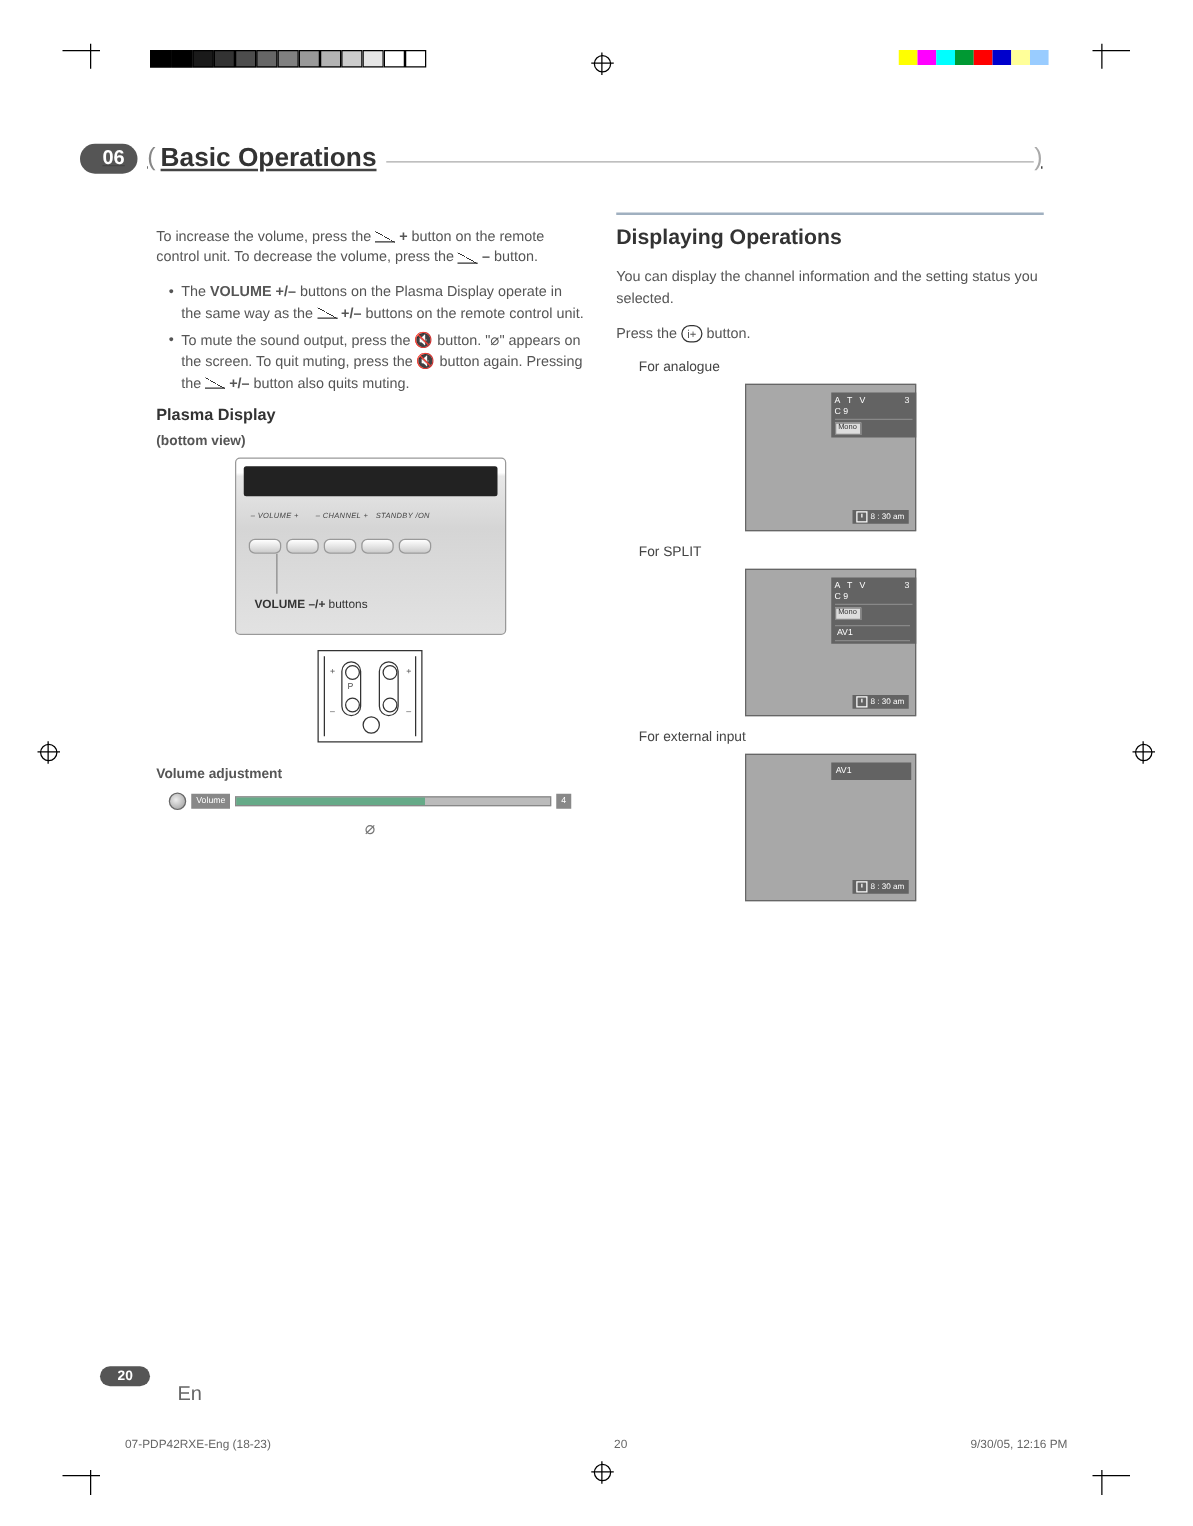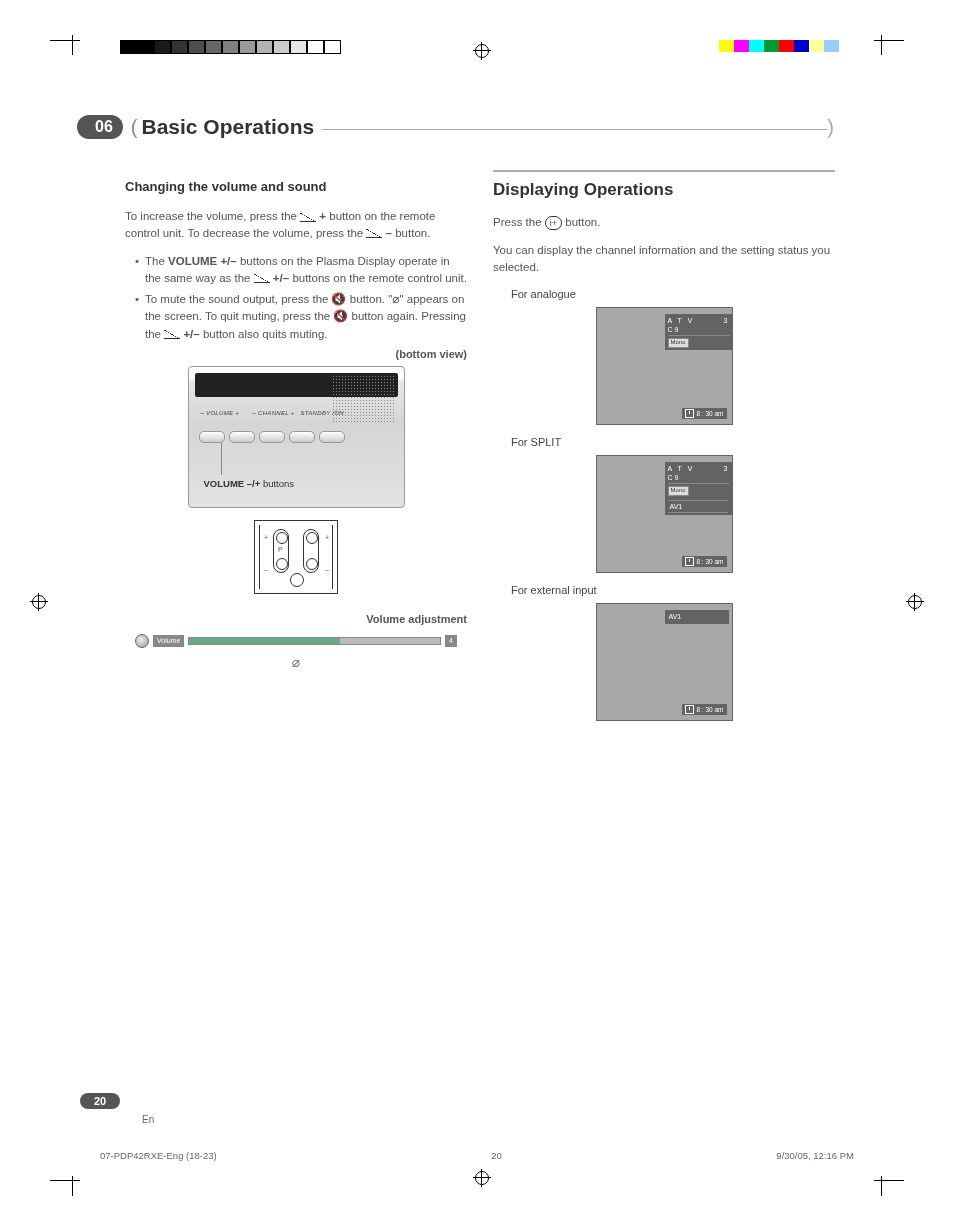--- a/index.html
+++ b/index.html
@@ -29,24 +29,25 @@
   .swatches.left { left:120px; top:40px;}
   .swatches.right { right:100px; top:40px;}
   .sw { width:15px; height:12px; }
   .reg-center { position:absolute; left:475px; top:44px; width:12px; height:12px; border:1px solid #000; border-radius:50%;}
   .reg-center::before { content:""; position:absolute; left:5px; top:-3px; width:1px; height:18px; background:#000;}
   .reg-center::after { content:""; position:absolute; top:5px; left:-3px; height:1px; width:18px; background:#000;}
 
   .header-row {
     position: absolute;
     top: 115px;
-    left: 77px;
+    left: 64px;
     right: 120px;
     display: flex;
-    align-items: flex-end;
+    align-items: flex-start;
+    text-decoration: underline;
   }
   .chapter-pill {
     background: #555;
     color: #fff;
     border-radius: 14px;
     padding: 3px 10px 3px 18px;
     font-weight: bold;
     font-size: 16px;
     margin-right: 8px;
   }
@@ -89,21 +90,21 @@
   .col li { margin-bottom: 4px; list-style: none; position: relative; padding-left: 10px;}
   .col li::before { content:"•"; position:absolute; left:0; top:0; color:#555;}
   .bold { font-weight: bold; }
   .icon-vol { display:inline-block; width:16px; height:9px; position:relative; vertical-align:middle;}
   .icon-vol::before{ content:""; position:absolute; left:0; bottom:0; border-bottom:1px solid #333; width:16px;}
   .icon-vol::after{ content:""; position:absolute; left:0; bottom:0; width:16px; height:9px; background:linear-gradient(to top right, transparent 48%, #333 48%, #333 52%, transparent 52%);}
   .icon-mute { display:inline-block; vertical-align:middle; font-size:12px; }
   .icon-mutecross { display:inline-block; vertical-align:middle; font-size:12px; }
   .icon-info { display:inline-block; border:1px solid #333; border-radius:7px; padding:0 4px; font-size:9px; vertical-align:middle; line-height:12px;}
 
-  .sublabel { font-size:11px; font-weight:bold; text-align:right; margin:4px 0;}
+  .sublabel { font-size:11px; font-weight:bold; text-align:left; margin:4px 0;}
 
   .device-fig {
     width: 215px; height: 140px; margin: 2px auto 12px;
     border: 1px solid #999;
     background: linear-gradient(#fff 0%, #fff 8%, #e8e8e8 10%, #d5d5d5 40%, #e2e2e2 100%);
     position: relative;
     border-radius: 4px;
   }
   .device-fig .screen { position:absolute; top:6px; left:6px; right:6px; height:24px; background:#222; border-radius:2px;}
   .device-fig .dots { position:absolute; top:8px; right:10px; width:62px; height:48px;
@@ -154,21 +155,21 @@
   .osd .box-bot .clk{ border:1px solid #fff; width:7px; height:7px; display:inline-block; position:relative;}
   .osd .box-bot .clk::after{content:""; position:absolute; left:3px; top:1px; width:1px; height:3px; background:#fff;}
   .scenario-label { font-size:11px; color:#444; margin:4px 0 2px 18px;}
 
   .page-num-pill {
     position:absolute; left:80px; bottom:112px;
     background:#555; color:#fff; font-size:11px; font-weight:bold;
     padding:2px 14px; border-radius:10px;
   }
   .page-lang {
-    position:absolute; left:95px; bottom:96px; font-size:10px; color:#666;padding-left:47px;
+    position:absolute; left:95px; bottom:96px; font-size:16px; color:#666;padding-left:47px;
   }
   .footer {
     position:absolute; left:100px; right:100px; bottom:60px;
     display:flex; justify-content:space-between; font-size:9.5px; color:#666;
   }
 
   .crop-bottom-marks .cm { position:absolute; background:#000;}
 </style>
 </head>
 <body>
@@ -213,33 +214,33 @@
     <div class="chapter-pill">06</div>
     <span class="chapter-bracket">(</span>
     <div class="chapter-title">Basic Operations</div>
     <div class="chapter-line"></div>
     <span class="chapter-end">)</span>
   </div>
 
   <div class="content">
 
     <div class="col">
-      <h3>Changing the volume and sound</h3>
       <p>
         <span>To increase the volume, press the </span><span class="icon-vol"></span><span class="bold"> + </span><span>button on the remote control unit. To decrease the volume, press the </span><span class="icon-vol"></span><span class="bold"> – </span><span>button.</span>
       </p>
       <ul>
         <li>
           <span>The </span><span class="bold">VOLUME +/–</span><span> buttons on the Plasma Display operate in the same way as the </span><span class="icon-vol"></span><span class="bold"> +/– </span><span>buttons on the remote control unit.</span>
         </li>
         <li>
           <span>To mute the sound output, press the </span><span class="icon-mute">🔇</span><span> button. "</span><span class="icon-mutecross">⌀</span><span>" appears on the screen. To quit muting, press the </span><span class="icon-mute">🔇</span><span> button again. Pressing the </span><span class="icon-vol"></span><span class="bold"> +/– </span><span>button also quits muting.</span>
         </li>
       </ul>
 
+      <h3>Plasma Display</h3>
       <div class="sublabel">(bottom view)</div>
 
       <div class="device-fig">
         <div class="screen"></div>
         <div class="dots"></div>
         <div class="btn-label lb1">–  VOLUME  +</div>
         <div class="btn-label lb2">–  CHANNEL  +</div>
         <div class="btn-label lb3">STANDBY /ON</div>
         <div class="btns">
           <div class="b"></div>
@@ -280,24 +281,24 @@
           </div>
         <div class="vnum">4</div>
       </div>
 
       <div class="muting-icon">⌀</div>
     </div>
 
     <div class="col">
       <div class="rule"></div>
       <div class="section-title">Displaying Operations</div>
+      <p>You can display the channel information and the setting status you selected.</p>
       <p>
         <span>Press the </span><span class="icon-info">i+</span><span> button.</span>
       </p>
-      <p>You can display the channel information and the setting status you selected.</p>
 
       <div class="scenario-label">For analogue</div>
       <div class="osd">
         <div class="box-top">
           <div class="row1">
               <span>A T V</span>
               <span>3</span>
             </div>
           <div class="row2">C 9</div>
           <span class="mono">Mono</span>

